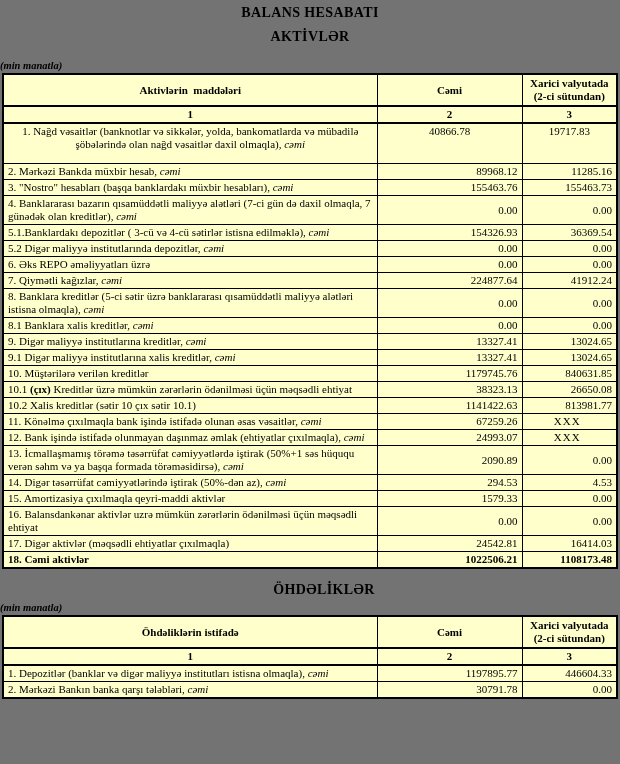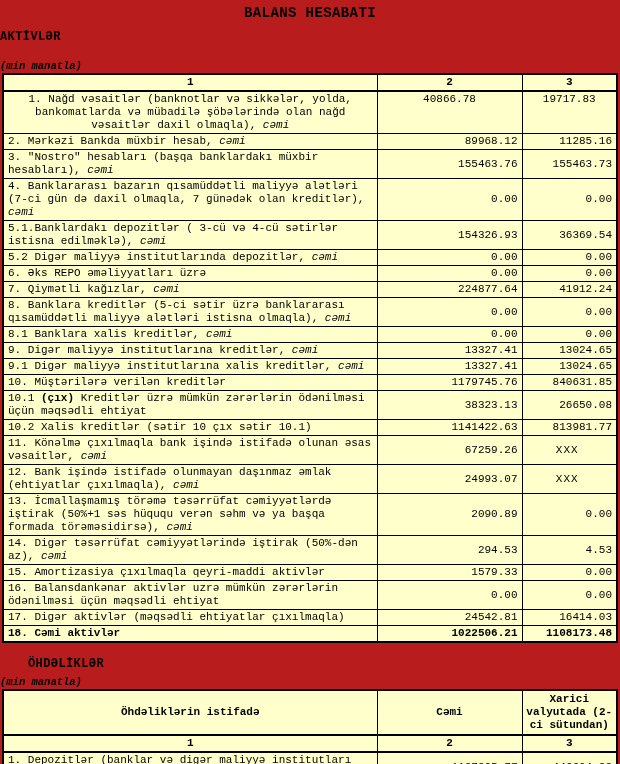--- a/index.html
+++ b/index.html
@@ -1,31 +1,31 @@
 <!DOCTYPE html>
 <html><head>
 <meta charset="utf-8">
 <style>
   html,body { margin:0; padding:0; background:#ffffff; }
   .page {
     position:relative;
     width:620px; height:764px;
     overflow:hidden;
-    background:#b91c1c;
+    background:#737373;
     color:#000;
-    font-family:Liberation Mono, monospace;
+    font-family:Liberation Serif, serif;
   }
   .doc-title {
     text-align:center; font-weight:bold;
     font-size:14px; line-height:16px;
     margin:5px 0 0 0; letter-spacing:0.4px;
   }
   .section-title {
-    font-weight:bold;
-    font-size:12px; line-height:16px;
+    text-align:center; font-weight:bold;
+    font-size:14px; line-height:16px;
     margin:8px 0 0 0; letter-spacing:0.4px;
   }
   .section-title.second { margin-top:13px;margin-left:28px; }
   .unit-note {
     text-align:left; font-weight:bold; font-style:italic;
     font-size:10.5px; line-height:12px;
     margin:15px 3px 1px 0;
   }
   .unit-note.second { margin-top:4px; }
   table.balance {
@@ -76,20 +76,25 @@
 
   <div class="unit-note">(min manatla)</div>
 
   <table class="balance" id="assets-table">
     <colgroup>
         <col class="c-label">
         <col class="c-total">
         <col class="c-foreign">
       </colgroup>
     <thead>
+      <tr>
+        <th class="label-h">Aktivlərin  maddələri</th>
+        <th>Cəmi</th>
+        <th>Xarici valyutada (2-ci sütundan)</th>
+      </tr>
       <tr class="index-row">
         <td>1</td>
         <td>2</td>
         <td>3</td>
       </tr>
     </thead>
     <tbody class="data">
         <tr class="tall-row">
           <td class="label-cell">1. Nağd vəsaitlər (banknotlar və sikkələr, yolda, bankomatlarda və mübadilə şöbələrində olan nağd vəsaitlər daxil olmaqla), <i>cəmi</i></td>
           <td class="num-cell white">40866.78</td>

